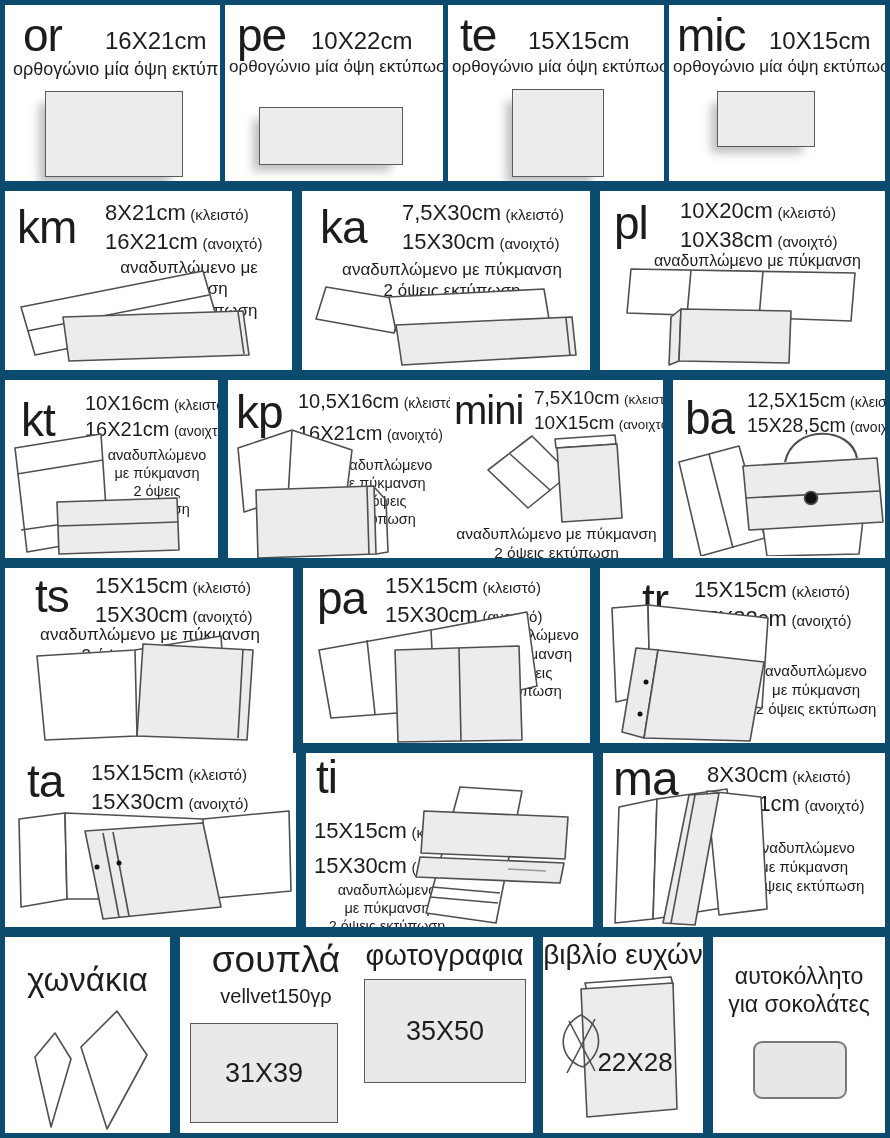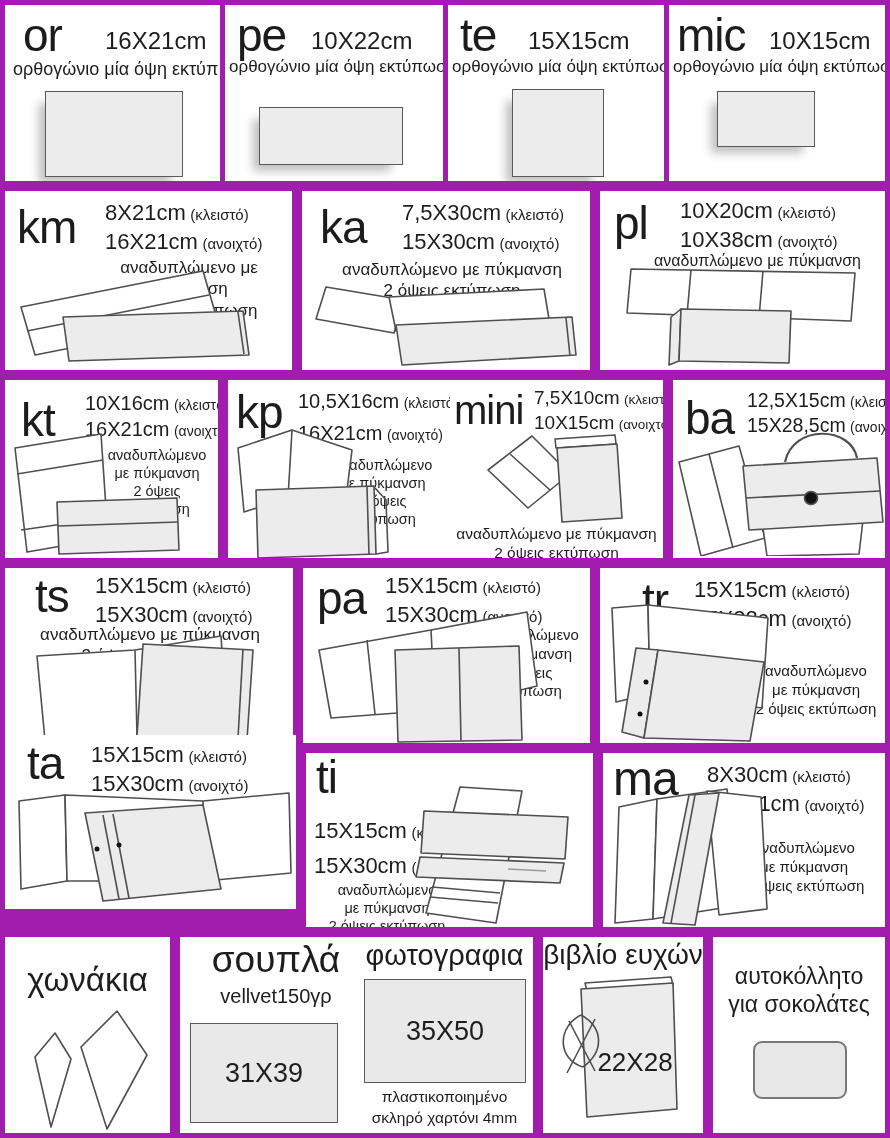--- a/index.html
+++ b/index.html
@@ -1,17 +1,17 @@
 <!DOCTYPE html>
 <html><head>
 <meta charset="utf-8">
 <style>
   html,body{margin:0;padding:0;background:#ffffff;}
   .board{
-    position:relative;width:890px;height:1138px;background:#a21caf;
+    position:relative;width:890px;height:1138px;background:#0c4a6e;
     font-family:"Liberation Sans","DejaVu Sans",sans-serif;color:#1d1d1d;overflow:hidden;
   }
   .cell{position:absolute;background:#ffffff;overflow:hidden;}
   .code{position:absolute;font-size:46px;line-height:.9;letter-spacing:-1px;color:#1c1c1c;}
   .dim1{position:absolute;font-size:24px;}
   .dims{position:absolute;line-height:1.3;white-space:nowrap;}
   .dims .v{font-size:22px;}
   .dims .n{font-size:15px;}
   .desc{position:absolute;font-size:18px;white-space:nowrap;}
   .fold{position:absolute;font-size:17px;line-height:1.25;text-align:center;}
@@ -259,21 +259,21 @@
         <polygon points="8,14 44,11 46,100 12,108" fill="#ffffff"></polygon>
         <polygon points="44,11 164,24 158,114 46,100" fill="#ffffff"></polygon>
         <polygon points="32,54 54,56 40,144 18,138" fill="#ececec"></polygon>
         <polygon points="54,56 160,68 146,147 40,144" fill="#ececec"></polygon>
         <circle cx="42" cy="88" r="2.5" fill="#111111" stroke="none"></circle>
         <circle cx="36" cy="120" r="2.5" fill="#111111" stroke="none"></circle>
       </g>
     </svg>
   </section>
 
-  <section class="cell" style="left:5px;top:735px;width:291px;height:174px">
+  <section class="cell" style="left:5px;top:753px;width:291px;height:174px">
     <div class="code" style="left:22px;top:8px">ta</div>
     <div class="dims" style="left:86px;top:6px">
       <div><span class="v">15X15cm</span> <span class="n">(κλειστό)</span></div>
       <div><span class="v">15X30cm</span> <span class="n">(ανοιχτό)</span></div>
     </div>
     <svg class="drw" style="left:2px;top:50px" width="286" height="122" viewBox="0 0 286 122">
       <g stroke="#4f4f4f" stroke-width="1.6" stroke-linejoin="round">
         <polygon points="12,16 58,10 60,96 14,104" fill="#ffffff"></polygon>
         <polygon points="58,10 196,16 282,8 284,88 198,96 60,96" fill="#ffffff"></polygon>
         <line x1="196" y1="16" x2="198" y2="96"></line>
@@ -346,24 +346,20 @@
     <div class="ttl" style="top:48px;font-size:20px">vellvet150γρ</div>
     <div class="sizebox" style="left:10px;top:86px;width:146px;height:98px">
       <span>31X39</span>
     </div>
   </section>
 
   <section class="cell" style="left:356px;top:937px;width:177px;height:196px">
     <div class="ttl" style="top:2px;font-size:29px">φωτογραφια</div>
     <div class="sizebox" style="left:8px;top:42px;width:160px;height:102px">
       <span>35X50</span>
-    </div>
-    <div class="ttl" style="top:150px;font-size:15.5px;line-height:1.35">
-      <div>πλαστικοποιημένο</div>
-        <div>σκληρό χαρτόνι 4mm</div>
     </div>
   </section>
 
   <section class="cell" style="left:543px;top:937px;width:160px;height:196px">
     <div class="ttl" style="top:2px;font-size:28px">βιβλίο ευχών</div>
     <svg class="drw" style="left:0px;top:34px" width="160" height="160" viewBox="0 0 160 160">
       <g stroke="#4f4f4f" stroke-width="1.6" stroke-linejoin="round" fill="none">
         <polygon points="42,12 128,6 130,14 44,20" fill="#ffffff"></polygon>
         <polygon points="38,18 130,12 134,138 44,146" fill="#ececec"></polygon>
         <path d="M38,44 C14,56 14,88 40,96"></path>

